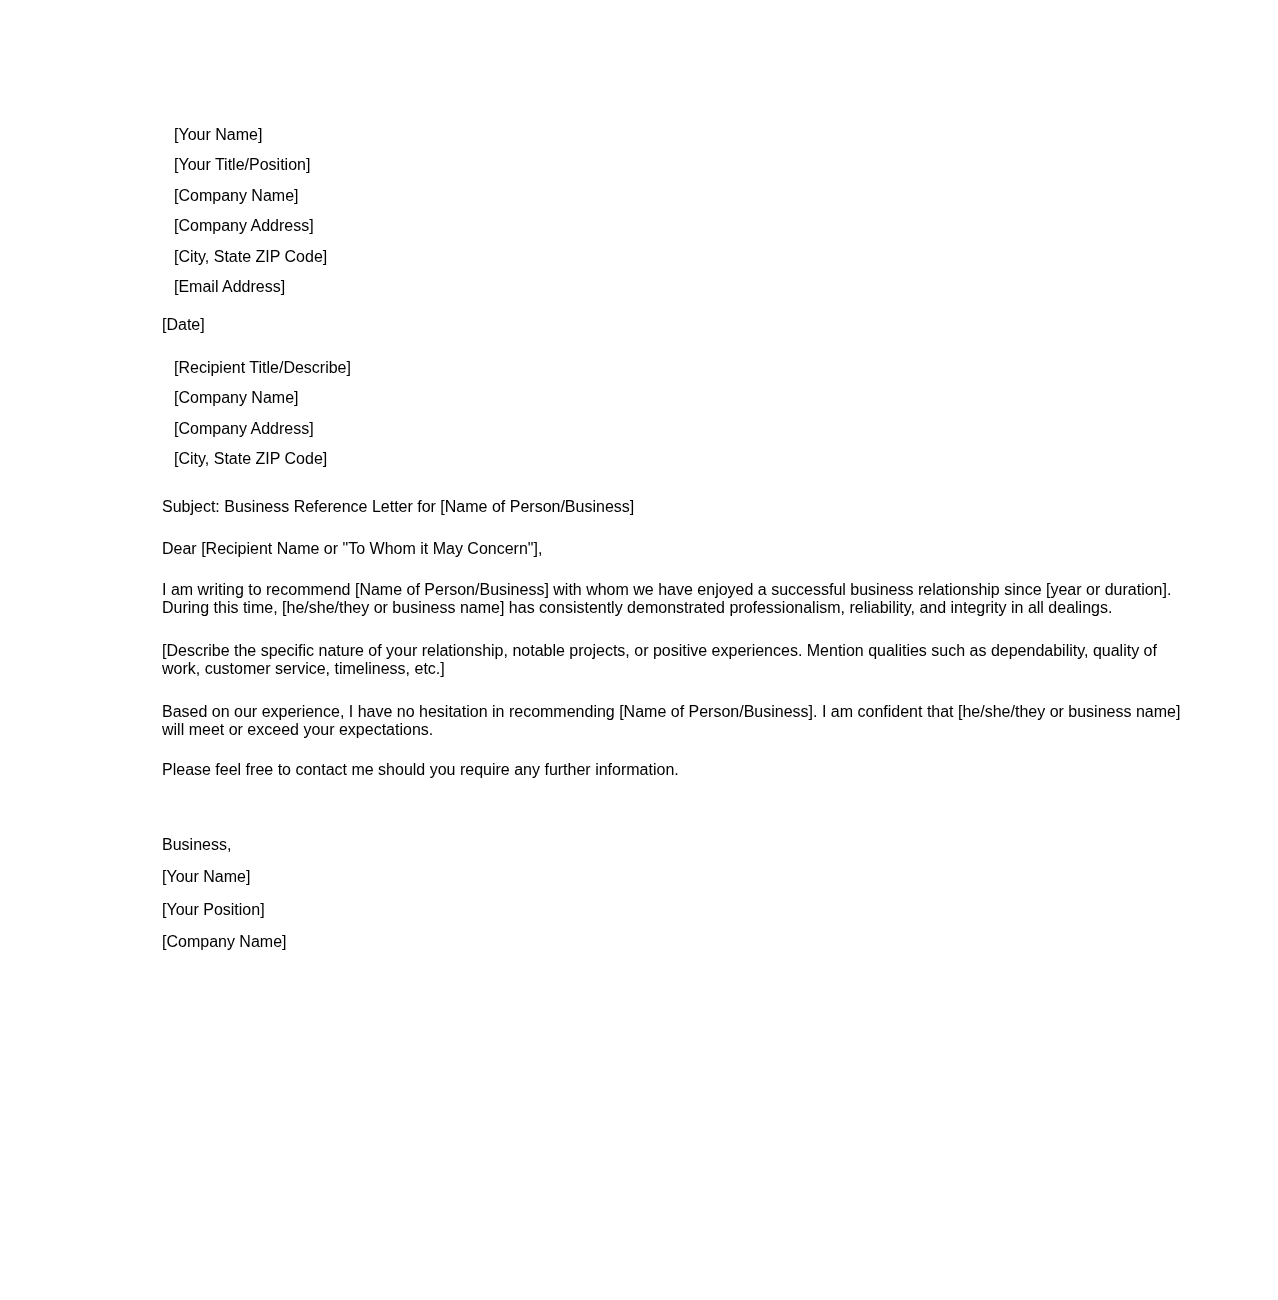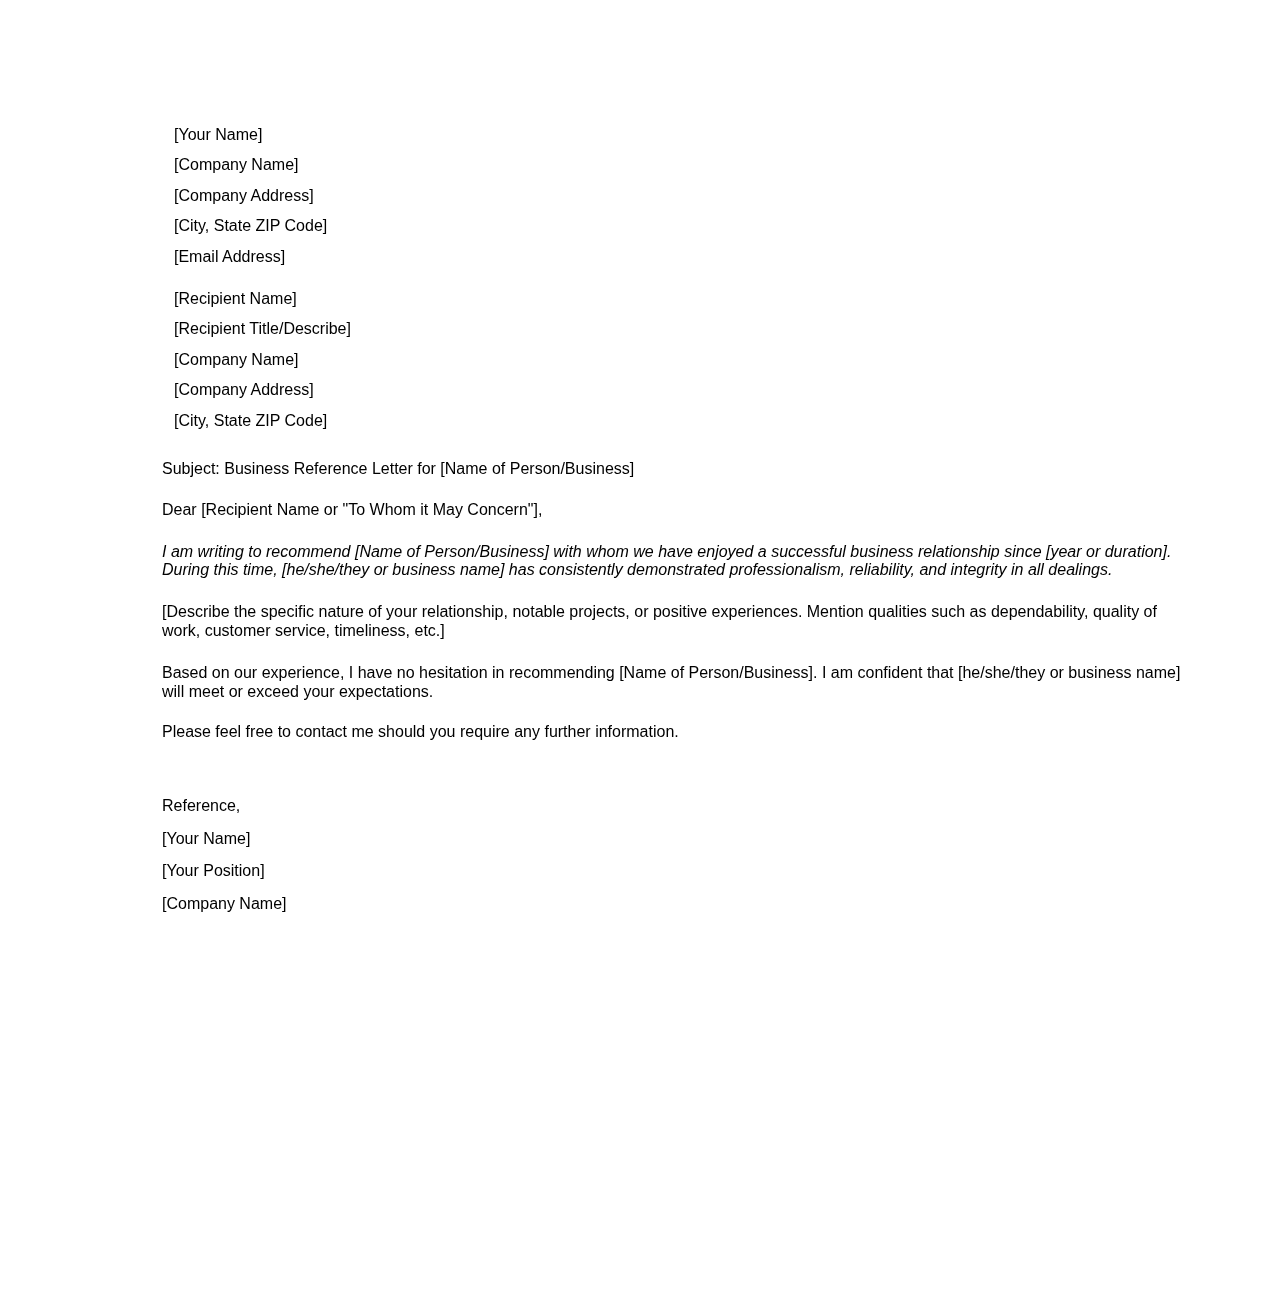--- a/index.html
+++ b/index.html
@@ -17,60 +17,61 @@
     font-size: 16px;
     line-height: 1.15;
     color: #000000;
     background: #ffffff;
   }
   .addr .line {  }
   .date        { margin-top: 20px; }
   .recipient   { margin-top: 24px; }
   .subject     { margin-top: 30px; }
   .salutation  { margin-top: 23px; }
-  .p1          { margin-top: 23px; font-style: italic; }
+  .p1          { margin-top: 23px; }
   .p2          { margin-top: 24px; }
   .p3          { margin-top: 24px; }
   .p4          { margin-top: 22px; }
   .closing     { margin-top: 56px; }
   .sig         { margin-top: 14px; }
 </style>
 </head>
 <body>
 
 <div class="letter">
 
   <div class="addr sender">
     <div class="line">[Your Name]</div>
+    <div class="line">[Your Title/Position]</div>
     <div class="line">[Company Name]</div>
     <div class="line">[Company Address]</div>
     <div class="line">[City, State ZIP Code]</div>
     <div class="line">[Email Address]</div>
   </div>
 
+  <p class="date">[Date]</p>
 
   <div class="addr recipient">
-    <div class="line">[Recipient Name]</div>
     <div class="line">[Recipient Title/Describe]</div>
     <div class="line">[Company Name]</div>
     <div class="line">[Company Address]</div>
     <div class="line">[City, State ZIP Code]</div>
   </div>
 
   <p class="subject">Subject: Business Reference Letter for [Name of Person/Business]</p>
 
   <p class="salutation">Dear [Recipient Name or "To Whom it May Concern"],</p>
 
   <p class="para p1">I am writing to recommend [Name of Person/Business] with whom we have enjoyed a successful business relationship since [year or duration]. During this time, [he/she/they or business name] has consistently demonstrated professionalism, reliability, and integrity in all dealings.</p>
 
   <p class="para p2">[Describe the specific nature of your relationship, notable projects, or positive experiences. Mention qualities such as dependability, quality of work, customer service, timeliness, etc.]</p>
 
   <p class="para p3">Based on our experience, I have no hesitation in recommending [Name of Person/Business]. I am confident that [he/she/they or business name] will meet or exceed your expectations.</p>
 
   <p class="para p4">Please feel free to contact me should you require any further information.</p>
 
-  <p class="closing">Reference,</p>
+  <p class="closing">Business,</p>
 
   <p class="sig">[Your Name]</p>
   <p class="sig">[Your Position]</p>
   <p class="sig">[Company Name]</p>
 
 </div>
 
 </body></html>

